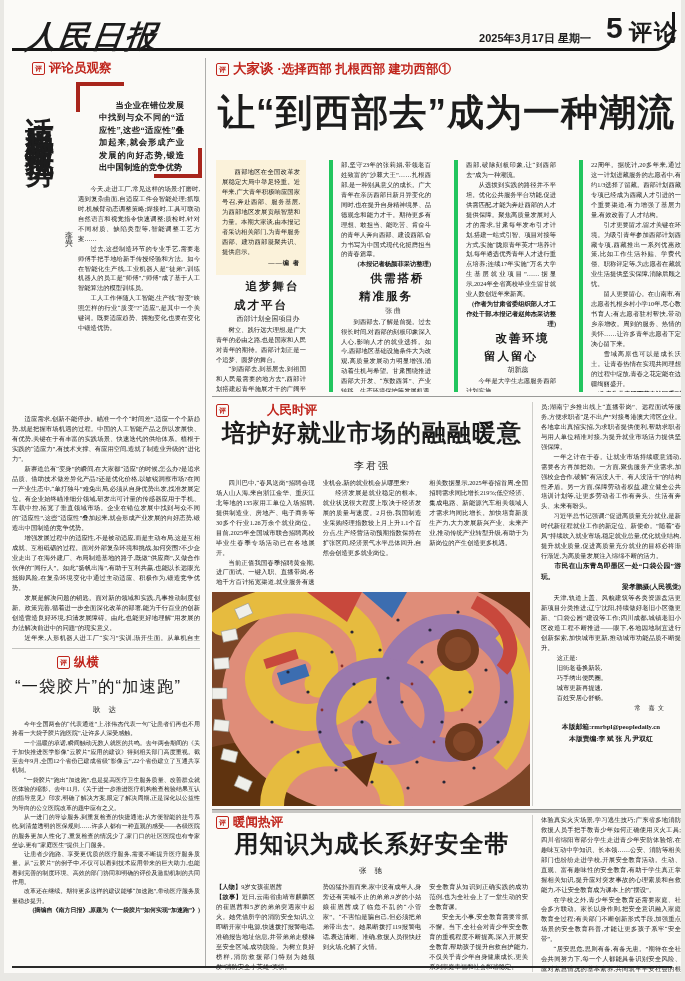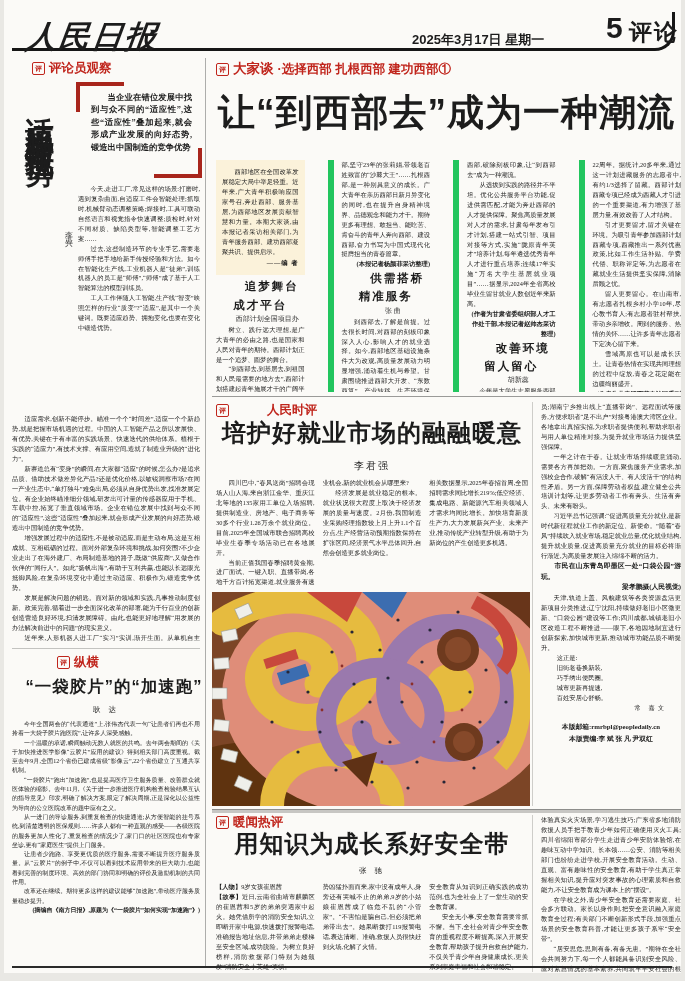--- a/index.html
+++ b/index.html
@@ -1,53 +1,53 @@
 <!DOCTYPE html>
 <html><head>
 <meta charset="utf-8">
 <style>
   html,body{margin:0;padding:0;}
   body{width:685px;height:981px;background:#e9e8e4;font-family:"Liberation Serif",serif;color:#1c1c1c;}
   .page{position:relative;width:677px;height:973px;margin:0 auto;background:#fbfaf7;overflow:hidden;}
   
   .hdr-rule{position:absolute;left:8px;top:12px;width:660px;height:36px;border-bottom:3px solid #161616;border-right:3px solid #161616;border-bottom-right-radius:20px;}
   .masthead{position:absolute;left:22px;top:16px;font-size:31px;font-weight:900;font-style:italic;letter-spacing:2px;transform:skewX(-7deg);font-family:"Liberation Serif",serif;}
-  .hdr-date{position:absolute;left:408px;top:31px;width:160px;font-size:13px;font-weight:bold;font-family:"Liberation Sans",sans-serif;}
+  .hdr-date{position:absolute;left:427px;top:31px;width:160px;text-align:right;font-size:11px;font-weight:bold;font-family:"Liberation Sans",sans-serif;}
   .hdr-num{position:absolute;left:602px;top:11px;font-size:30px;font-weight:bold;font-family:"Liberation Sans",sans-serif;}
   .hdr-sec{position:absolute;left:625px;top:17px;font-size:23px;font-weight:900;letter-spacing:2px;font-family:"Liberation Sans",sans-serif;}
   
   .lbl{position:absolute;display:flex;align-items:center;gap:4px;color:#c0251c;font-family:"Liberation Sans",sans-serif;font-weight:bold;}
   .lbl .ic{display:inline-flex;align-items:center;justify-content:center;width:11px;height:11px;border:1.4px solid #c0251c;border-radius:2px;font-size:7px;line-height:1;}
   .t{font-size:6.3px;line-height:1.58;text-align:justify;}
   .t p{margin:0;text-indent:2em;}
   .t p.cont{text-indent:0;}
   .t p.attr{text-indent:0;text-align:right;font-weight:bold;}
   .sub{font-family:"Liberation Sans",sans-serif;font-weight:bold;font-size:11.5px;text-align:center;letter-spacing:2px;margin:9px 0 3px;text-indent:0;}
   .by{font-size:7px;text-align:center;margin:0 0 5px;text-indent:0;color:#333;}
   .colbox{overflow:hidden;box-sizing:border-box;}
   .vline{position:absolute;width:1px;background:#adadab;}
   .hline{position:absolute;height:1px;background:#9a9a98;}
   
   .obs-title{position:absolute;left:13px;top:94px;height:312px;writing-mode:vertical-rl;text-orientation:upright;font-family:"Liberation Sans",sans-serif;font-weight:900;font-size:29px;letter-spacing:5px;line-height:46px;}
   .obs-author{position:absolute;left:58px;top:224px;writing-mode:vertical-rl;text-orientation:upright;font-size:8px;letter-spacing:4px;color:#444;}
   .quote{position:absolute;left:74px;top:84px;width:122px;height:92px;box-sizing:border-box;padding:8px 8px 6px 13px;font-size:8.3px;font-weight:bold;line-height:1.5;text-align:justify;}
-  .quote p{margin:0;text-indent:2em;}
+  .quote p{margin:8px;text-indent:2em;}
   .qtl{position:absolute;left:-2px;top:-2px;width:44px;height:26px;border-left:4px solid #a8251c;border-top:4px solid #a8251c;}
   .qbr{position:absolute;right:-2px;bottom:-2px;width:44px;height:26px;border-right:4px solid #a8251c;border-bottom:4px solid #a8251c;}
   .obs-upper{position:absolute;left:74px;top:184px;width:122px;height:226px;}
   .obs-lower{position:absolute;left:8px;top:414px;width:188px;height:228px;}
-  .zh-title{position:absolute;left:16px;top:676px;width:188px;text-align:center;font-family:"Liberation Sans",sans-serif;font-weight:700;font-size:16.5px;letter-spacing:1px;}
+  .zh-title{position:absolute;left:0;top:676px;width:188px;text-align:center;font-family:"Liberation Sans",sans-serif;font-weight:400;font-size:16.5px;letter-spacing:1px;}
   .zh-by{position:absolute;left:8px;top:705px;width:188px;text-align:center;font-size:7.5px;letter-spacing:3px;}
   .zh-body{position:absolute;left:8px;top:720px;width:188px;height:240px;font-size:6px;line-height:1.55;}
   
   .djt-series{font-weight:bold;font-size:12.5px;}
   .djt-head{position:absolute;left:208px;top:88px;width:469px;text-align:center;font-family:"Liberation Sans",sans-serif;font-weight:900;font-size:37px;letter-spacing:1px;}
   .djt-cols{position:absolute;left:212px;top:160px;width:465px;height:232px;display:flex;gap:23px;}
   .djt-col{flex:1;}
-  .djt-col + .djt-col{border-left:6px solid #22c55e;padding-left:8px;}
+  .djt-col + .djt-col{border-left:4px solid #22c55e;padding-left:8px;}
   .note{background:#fbf2da;padding:7px 6px;margin-bottom:2px;}
   .note p{margin:0;text-indent:2em;}
   .note .sig{text-indent:0;text-align:right;font-weight:bold;letter-spacing:1px;margin-top:2px;}
   
   .sp-head{position:absolute;left:212px;top:417px;width:312px;text-align:center;font-family:"Liberation Sans",sans-serif;font-weight:900;font-size:24px;letter-spacing:1px;}
   .sp-by{position:absolute;left:212px;top:459px;width:312px;text-align:center;font-size:10px;letter-spacing:2px;}
   .sp-cols{position:absolute;left:212px;top:478px;width:312px;height:110px;display:flex;gap:8px;}
   .sp-col{flex:1;overflow:hidden;}
   .sp-right{position:absolute;left:528px;top:402px;width:149px;height:404px;box-sizing:border-box;border-left:1px solid #cecdc9;padding-left:8px;overflow:hidden;}
   .cap{font-weight:bold;font-size:6.8px;margin:8px 0 0;text-indent:2em;}

